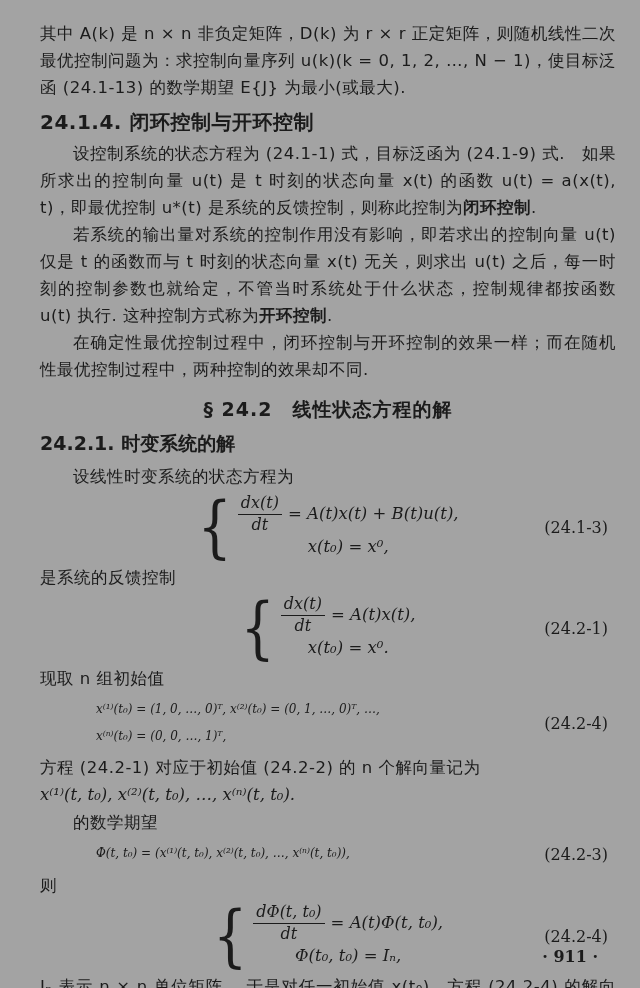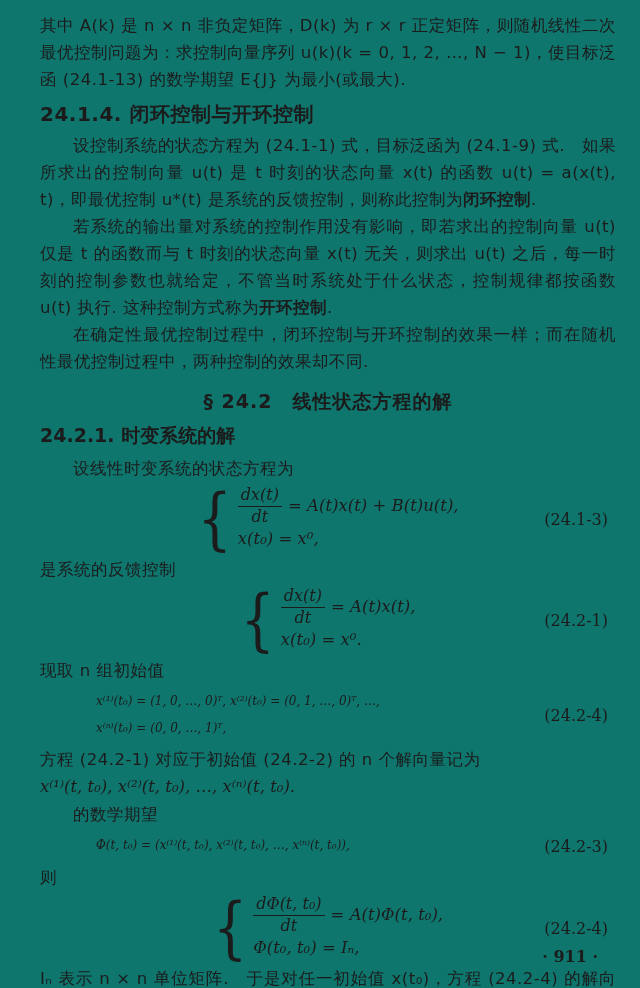--- a/index.html
+++ b/index.html
@@ -6,23 +6,23 @@
   body {
     background: #ffffff;
     width: 640px;
     font-family: "DejaVu Sans", sans-serif;
   }
   .page {
     position: relative;
     width: 640px;
     height: 988px;
     box-sizing: border-box;
-    background: #0f766e;
+    background: #a3a3a3;
     color: #1b1b1b;
-    padding: 12px 24px 0 40px;
+    padding: 20px 24px 0 40px;
     overflow: hidden;
   }
   .body-text {
     margin: 0;
     font-size: 16.5px;
     line-height: 27px;
     text-align: justify;
     letter-spacing: 0.5px;
   }
   .indent { text-indent: 2em; }
@@ -61,21 +61,21 @@
   .brace {
     font-family: "DejaVu Serif", serif;
     font-style: normal;
     font-size: 54px;
     font-weight: 400;
     line-height: 1;
     transform: scaleY(1.25);
     margin-right: 6px;
     user-select: none;
   }
-  .eq-lines { display: flex; flex-direction: column; align-items: flex-start; }
+  .eq-lines { display: flex; flex-direction: column; align-items: center; }
   .eq-line {
     font-size: 16.5px;
     line-height: 26px;
     display: flex;
     align-items: center;
     white-space: nowrap;
   }
   .eq-line.first { line-height: 40px; }
   .frac {
     display: inline-flex;

